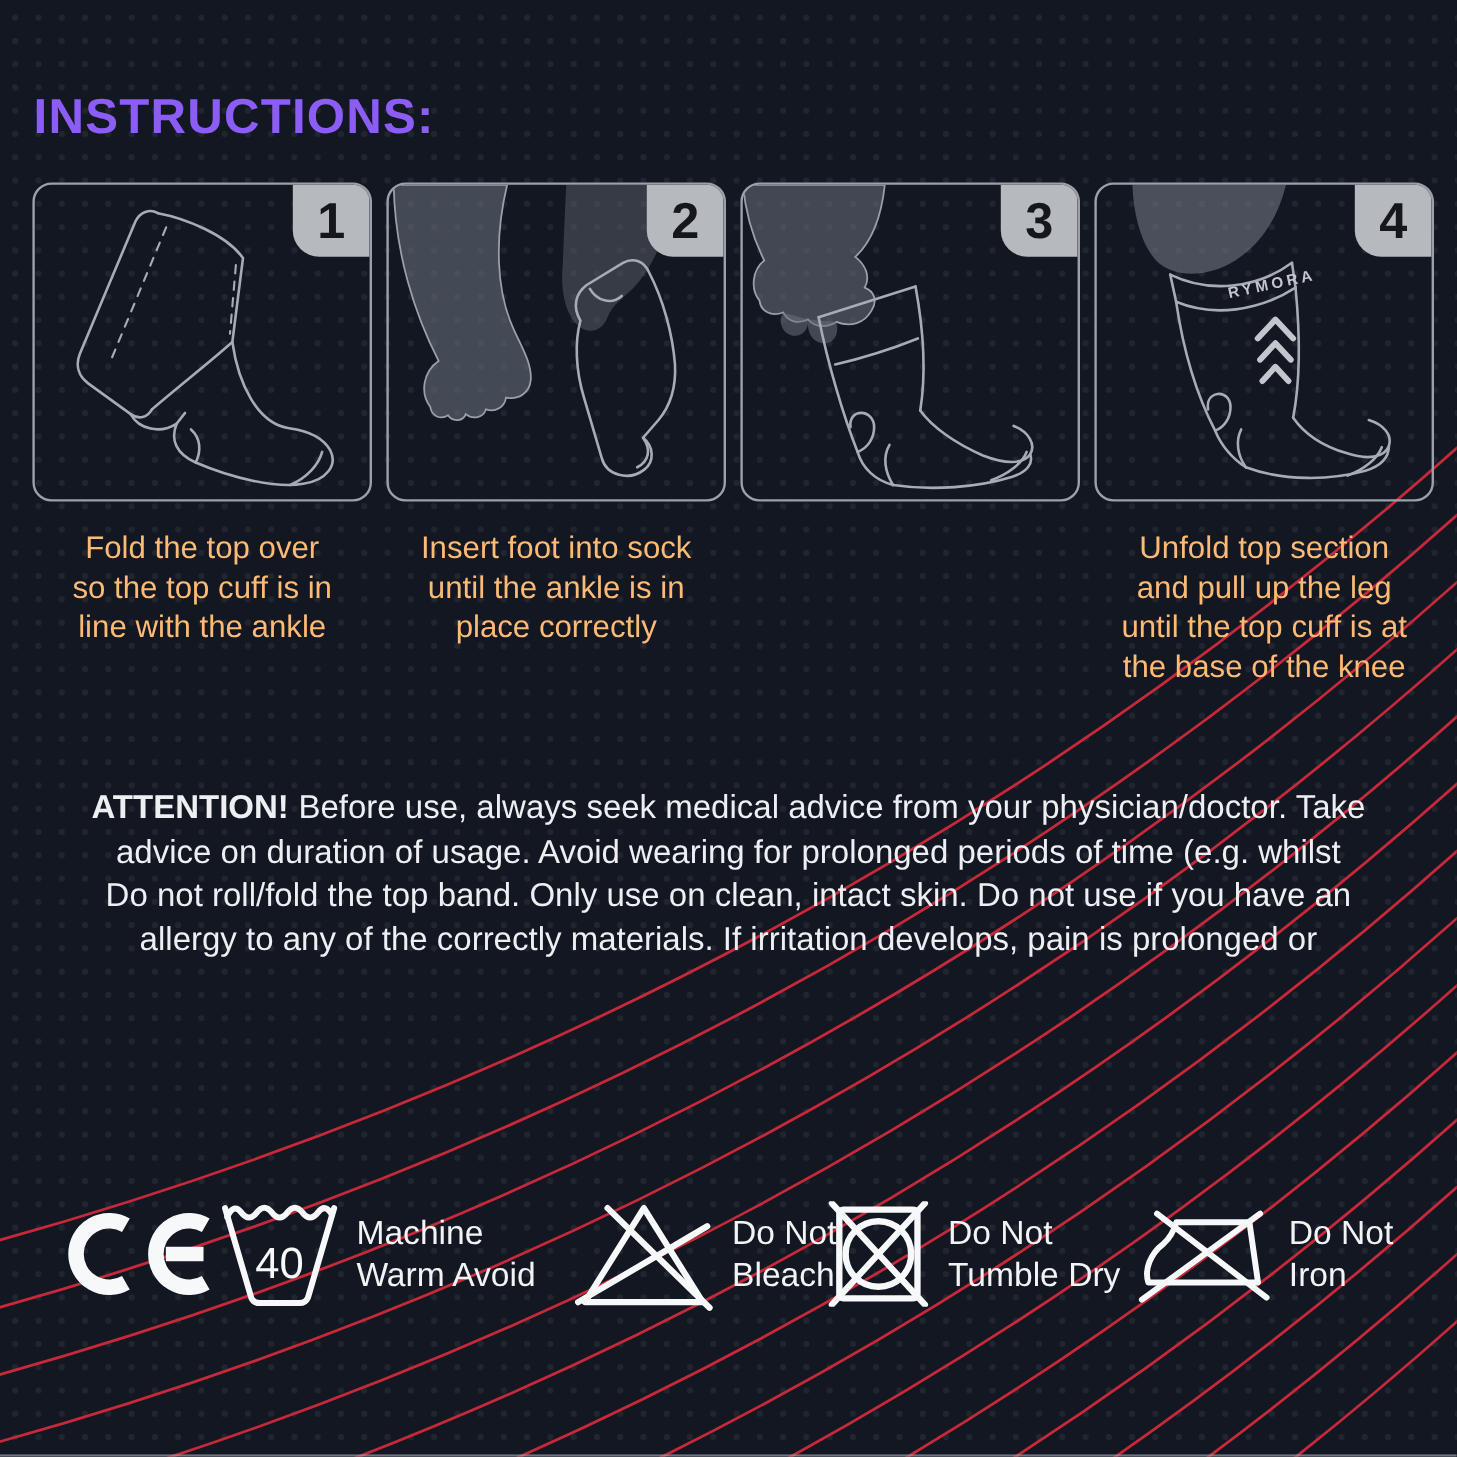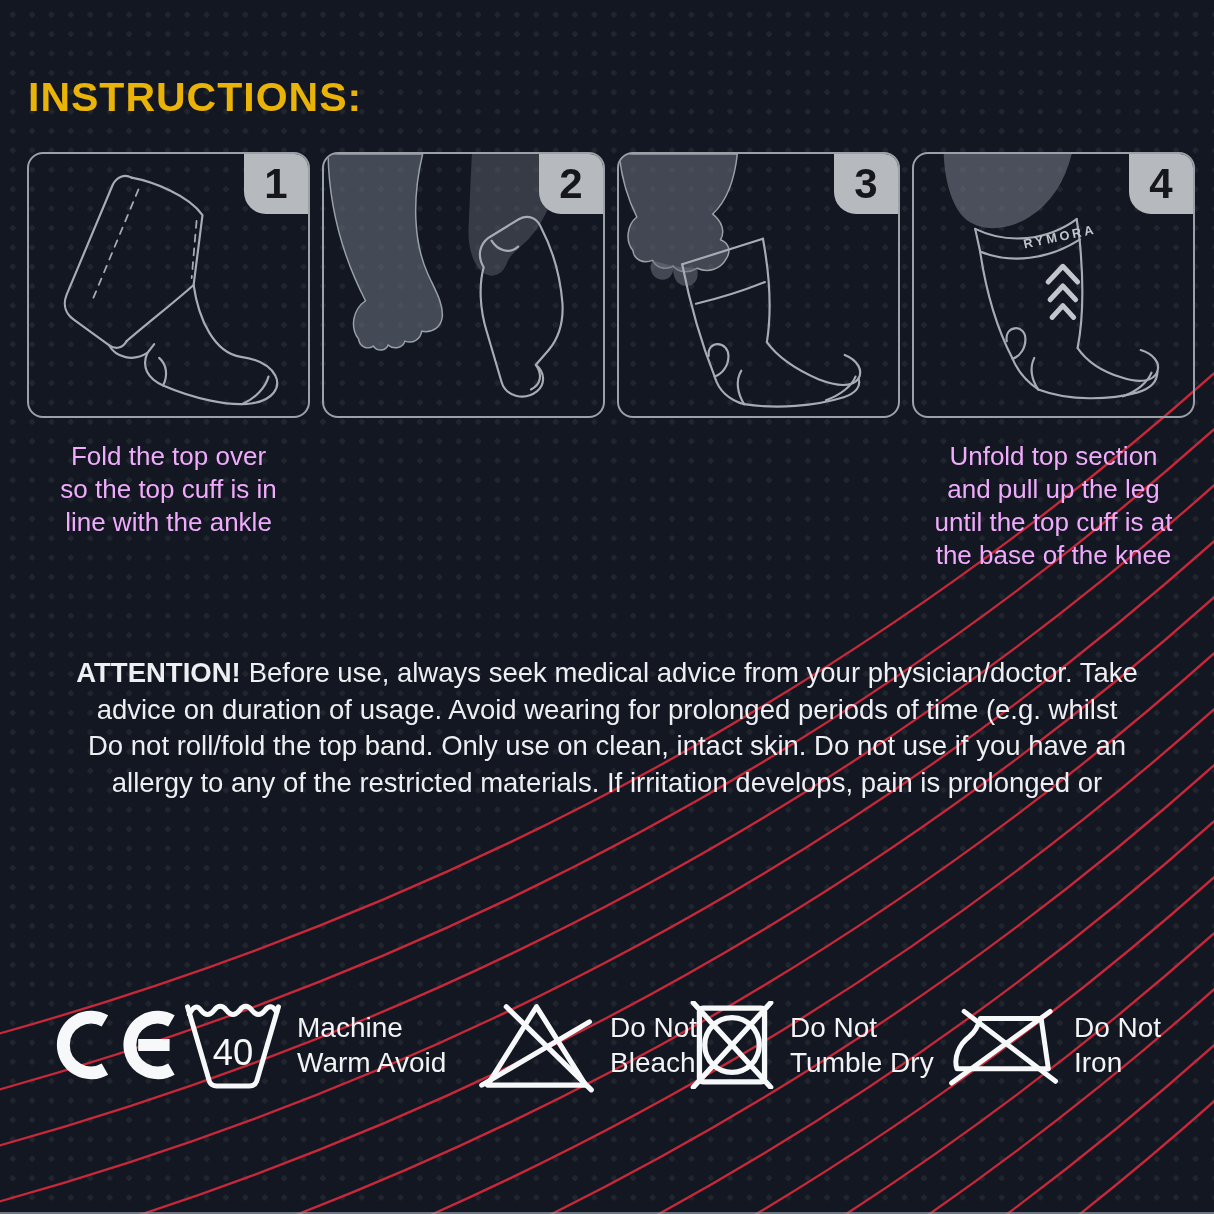--- a/index.html
+++ b/index.html
@@ -11,40 +11,40 @@
     background-position:3px 5px;
     font-family:"Liberation Sans",sans-serif;
     position:relative;overflow:hidden;
     color:#edeff2;
   }
   .layer{position:absolute;left:0;top:0;width:1214px;height:1214px;}
   #fan{z-index:1;pointer-events:none;}
   .content{position:absolute;z-index:2;}
   .page-title{
     left:28px;top:74px;
-    font-size:41px;font-weight:700;letter-spacing:1px;color:#eab308;
+    font-size:41px;font-weight:700;letter-spacing:1px;color:#8b5cf6;
   }
   .steps{
     left:27px;top:152px;
     display:grid;grid-template-columns:repeat(4,283px);gap:12px;
   }
   .step-box{
     box-sizing:border-box;height:266px;position:relative;overflow:hidden;
     border:2.5px solid #9aa1a9;border-radius:16px;
   }
   .step-box svg{position:absolute;left:0;top:0;width:100%;height:100%;}
   .badge{
     position:absolute;top:0;right:0;width:64px;height:60px;
     background:#b6b9be;border-radius:0 12px 0 22px;
     display:flex;align-items:center;justify-content:center;
     font-size:42px;font-weight:700;color:#15171c;
   }
   .caption{
     margin-top:22px;text-align:center;
-    font-size:26px;line-height:33px;color:#f0abfc;white-space:pre;
+    font-size:26px;line-height:33px;color:#fdba74;white-space:pre;
   }
   .attention{
     left:0;top:655px;width:1214px;text-align:center;
     font-size:27.5px;line-height:36.5px;color:#edeff2;
   }
   .attention .line{white-space:nowrap;}
   .attn-head{font-weight:700;margin-right:8px;}
   .care{left:0;top:995px;width:1040px;height:110px;}
   .care-group{position:absolute;display:flex;align-items:center;height:100px;gap:14px;}
   .care-label{font-size:28px;line-height:35px;color:#f2f3f5;white-space:pre;text-align:left;}
@@ -116,20 +116,23 @@
         <g stroke="#a7acb4" stroke-width="2.2" fill="none" stroke-linecap="round" stroke-linejoin="round">
           <path d="M162,115 C155,103 158,92 167,85 L198,66 C207,61 216,65 220,74 C232,97 240,126 242,152 C243,171 238,187 228,199 L215,214 C224,221 225,234 216,241 C203,251 184,246 180,231 L165,180 C158,157 157,133 162,115 Z"></path>
           <path d="M170,88 C176,98 188,102 197,94"></path>
           <path d="M215,214 C222,224 220,234 210,239"></path>
         </g>
       </svg>
       <div class="badge">
           <span>2</span>
         </div>
     </div>
+    <div class="caption">Insert foot into sock
+until the ankle is in
+place correctly</div>
   </div>
 
   <div class="step">
     <div class="step-box">
       <svg viewBox="0 0 283 266">
         <path fill="rgba(105,111,123,0.55)" stroke="#9aa0a8" stroke-width="1.5" d="M0,0 L120,0 C117,28 109,48 95,61 C104,68 108,78 103,87 C111,90 114,98 109,106 C103,117 91,121 79,116 C71,121 61,121 55,114 C47,118 38,116 34,108 C24,112 15,107 14,98 C6,88 8,72 18,64 C8,44 2,22 0,0 Z"></path>
         <path fill="rgba(105,111,123,0.55)" d="M55,114 C56,124 48,130 40,127 C32,124 30,114 34,108 Z"></path>
         <path fill="rgba(105,111,123,0.55)" d="M79,116 C82,127 76,135 67,134 C58,133 54,124 55,114 Z"></path>
         <g stroke="#a7acb4" stroke-width="2.2" fill="none" stroke-linecap="round" stroke-linejoin="round">
           <path d="M64,112 L146,86"></path>
@@ -181,21 +184,21 @@
 and pull up the leg
 until the top cuff is at
 the base of the knee</div>
   </div>
 </div>
 
 <div class="content attention">
   <div class="line"><span class="attn-head">ATTENTION!</span><span>Before use, always seek medical advice from your physician/doctor. Take</span></div>
   <div class="line">advice on duration of usage. Avoid wearing for prolonged periods of time (e.g. whilst</div>
   <div class="line">Do not roll/fold the top band. Only use on clean, intact skin. Do not use if you have an</div>
-  <div class="line">allergy to any of the restricted materials.  If irritation develops, pain is prolonged or</div>
+  <div class="line">allergy to any of the correctly materials.  If irritation develops, pain is prolonged or</div>
 </div>
 
 <div class="content care">
 
   <div class="care-group g-ce">
     <svg class="icon-svg" width="122" height="78" viewBox="0 0 132 80">
       <g stroke="#f7f8f9" stroke-width="14" fill="none">
         <path d="M54,14 A30,30 0 1 0 54,66"></path>
         <path d="M126,14 A30,30 0 1 0 126,66"></path>
         <line x1="90" y1="40" x2="124" y2="40" stroke-width="13"></line>

